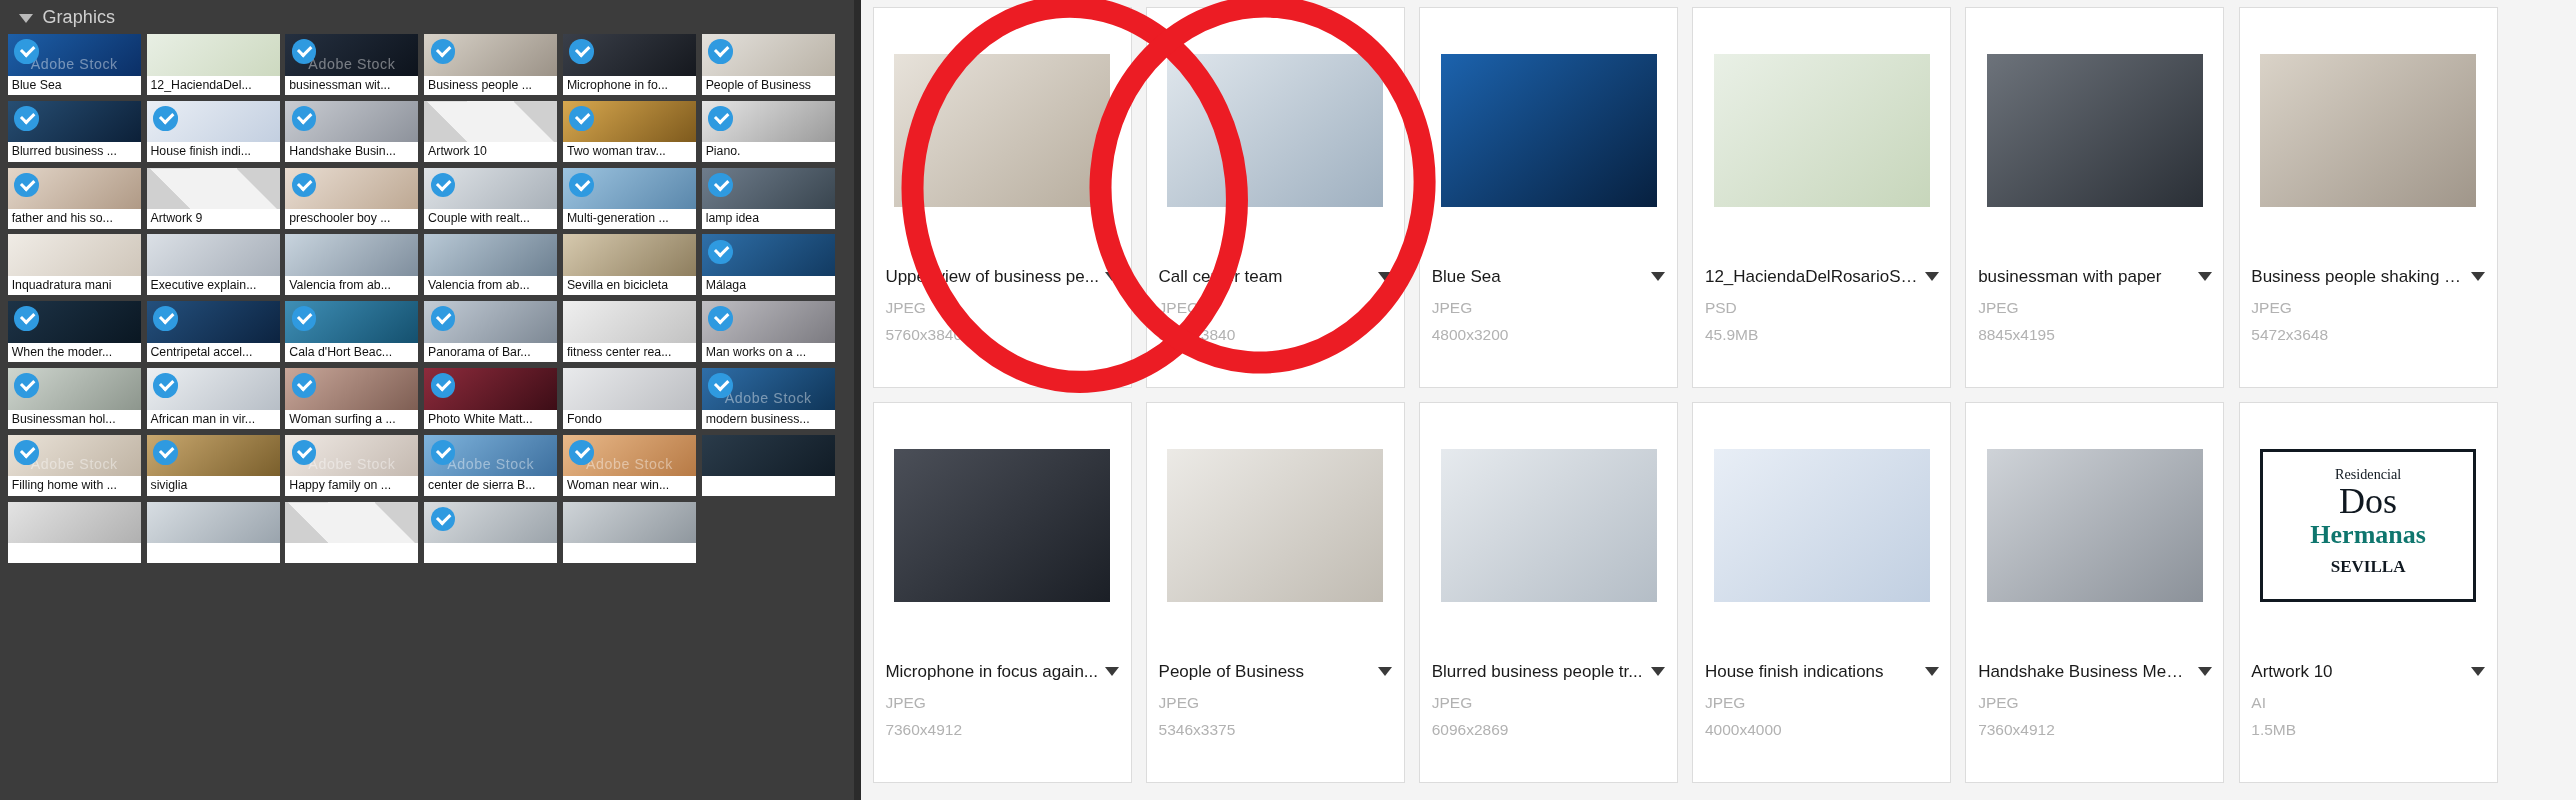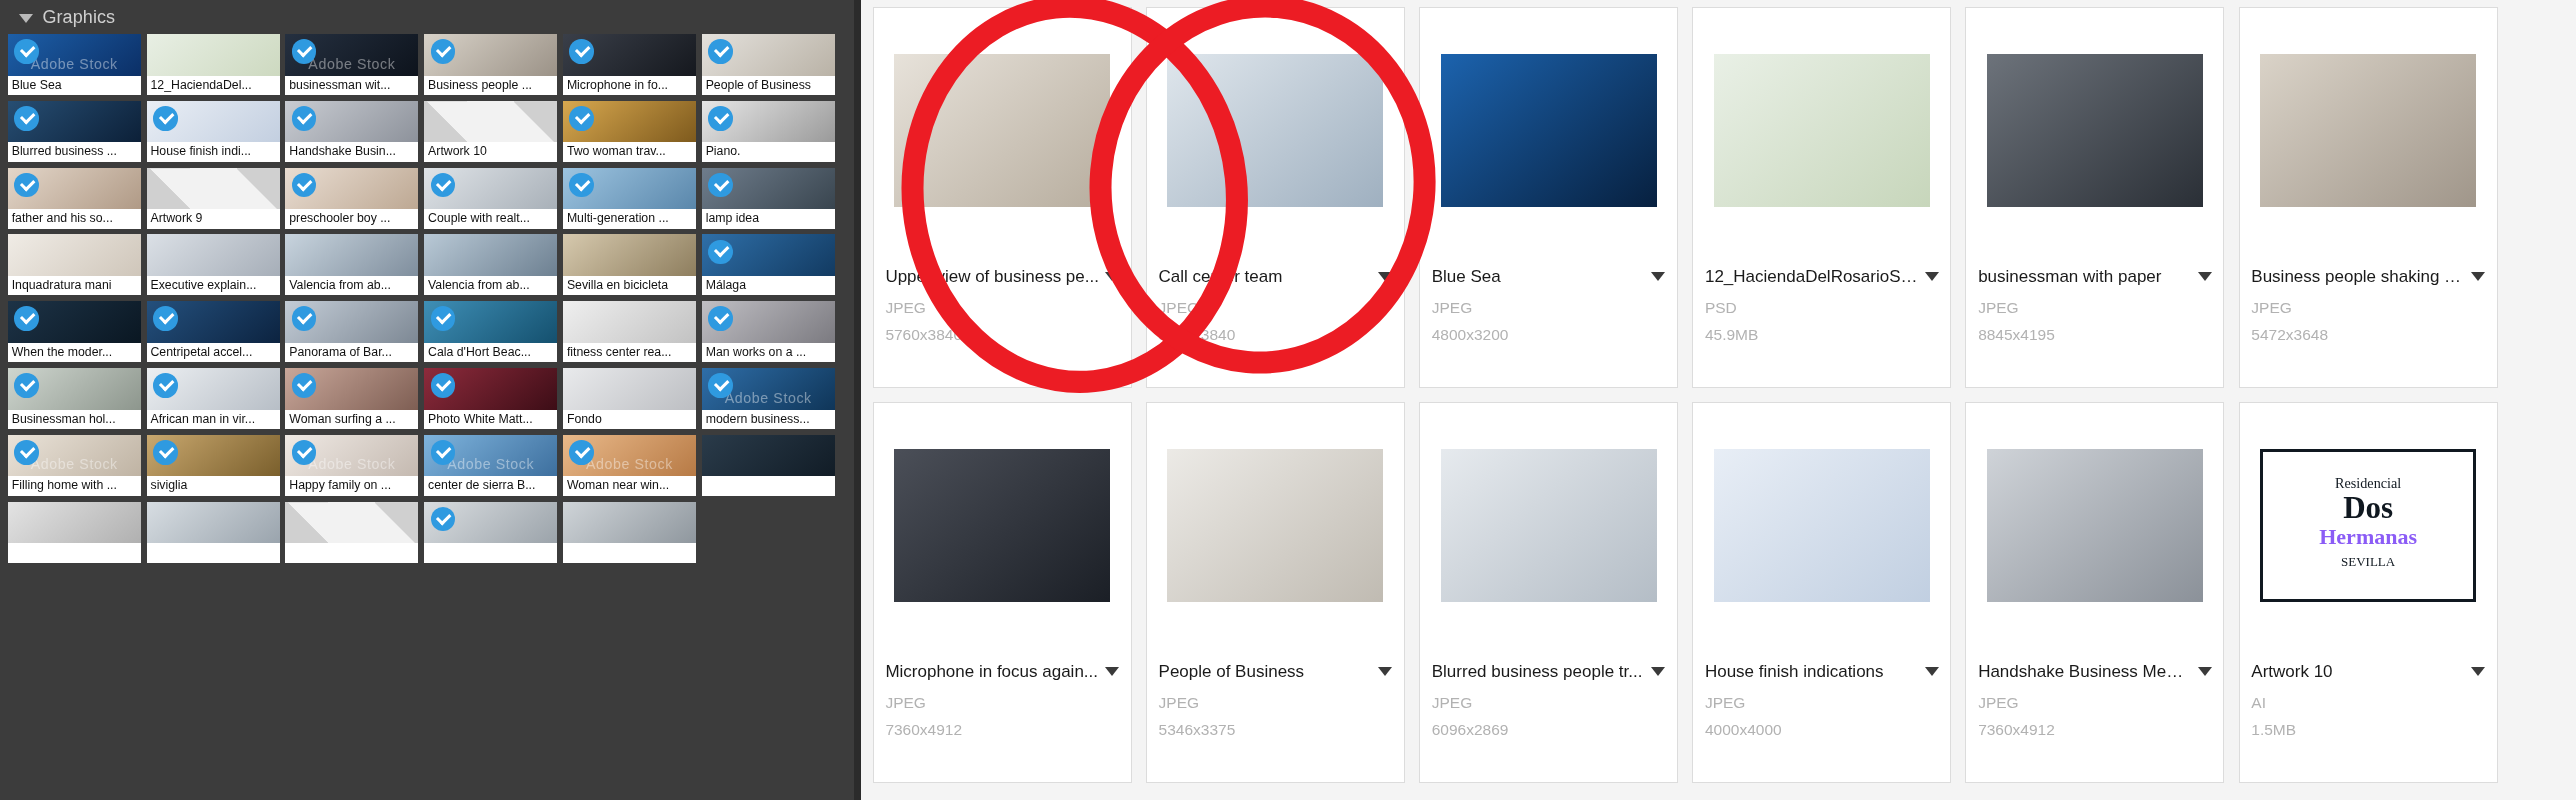--- a/index.html
+++ b/index.html
@@ -277,31 +277,31 @@
         </div>
         <div class="side-cell">
           <div class="side-thumb">
             <div class="img" style="background: linear-gradient(140deg, rgb(36, 80, 125) 0%, rgb(12, 35, 64) 100%);"></div>
             <div class="chk"></div>
           </div>
           <div class="side-label">Centripetal accel...</div>
         </div>
         <div class="side-cell">
           <div class="side-thumb">
+            <div class="img" style="background: linear-gradient(140deg, rgb(63, 143, 182) 0%, rgb(20, 80, 110) 100%);"></div>
+            <div class="chk"></div>
+          </div>
+          <div class="side-label">Cala d'Hort Beac...</div>
+        </div>
+        <div class="side-cell">
+          <div class="side-thumb">
             <div class="img" style="background: linear-gradient(140deg, rgb(195, 204, 214) 0%, rgb(125, 136, 148) 100%);"></div>
             <div class="chk"></div>
           </div>
           <div class="side-label">Panorama of Bar...</div>
-        </div>
-        <div class="side-cell">
-          <div class="side-thumb">
-            <div class="img" style="background: linear-gradient(140deg, rgb(63, 143, 182) 0%, rgb(20, 80, 110) 100%);"></div>
-            <div class="chk"></div>
-          </div>
-          <div class="side-label">Cala d'Hort Beac...</div>
         </div>
         <div class="side-cell">
           <div class="side-thumb">
             <div class="img" style="background: linear-gradient(140deg, rgb(239, 239, 239) 0%, rgb(194, 194, 194) 100%);"></div>
           </div>
           <div class="side-label">fitness center rea...</div>
         </div>
         <div class="side-cell">
           <div class="side-thumb">
             <div class="img" style="background: linear-gradient(140deg, rgb(192, 191, 196) 0%, rgb(123, 122, 128) 100%);"></div>
@@ -573,23 +573,23 @@
               <div class="caret"></div>
             </div>
             <div class="card-sub">JPEG</div>
             <div class="card-sub" style="margin-top: 3.9px;">7360x4912</div>
           </div>
         </div>
         <div class="card">
           <div class="card-img">
             <div class="ph" style="background: rgb(255, 255, 255); border: 3.9px solid rgb(16, 24, 32); display: flex; flex-direction: column; align-items: center; justify-content: center; font-family: &quot;Liberation Serif&quot;, serif;">
               <div style="font-size: 14.2px; font-weight: 400; line-height: 1.2; color: rgb(16, 24, 32);">Residencial</div>
-              <div style="font-size: 31px; font-weight: 700; line-height: 1.05; color: rgb(16, 24, 32);">Dos</div>
-              <div style="font-size: 22px; font-weight: 700; line-height: 1.05; color: #8b5cf6;">Hermanas</div>
-              <div style="font-size: 13px; font-weight: 400; line-height: 2.2; color: rgb(16, 24, 32);">SEVILLA</div>
+              <div style="font-size: 36px; font-weight: 400; line-height: 1.05; color: rgb(16, 24, 32);">Dos</div>
+              <div style="font-size: 26px; font-weight: 700; line-height: 1.05; color: #0f766e;">Hermanas</div>
+              <div style="font-size: 17px; font-weight: 700; line-height: 2.2; color: rgb(16, 24, 32);">SEVILLA</div>
             </div>
           </div>
           <div class="card-meta">
             <div class="card-title-row">
               <div class="card-title">Artwork 10</div>
               <div class="caret"></div>
             </div>
             <div class="card-sub">AI</div>
             <div class="card-sub" style="margin-top: 3.9px;">1.5MB</div>
           </div>

